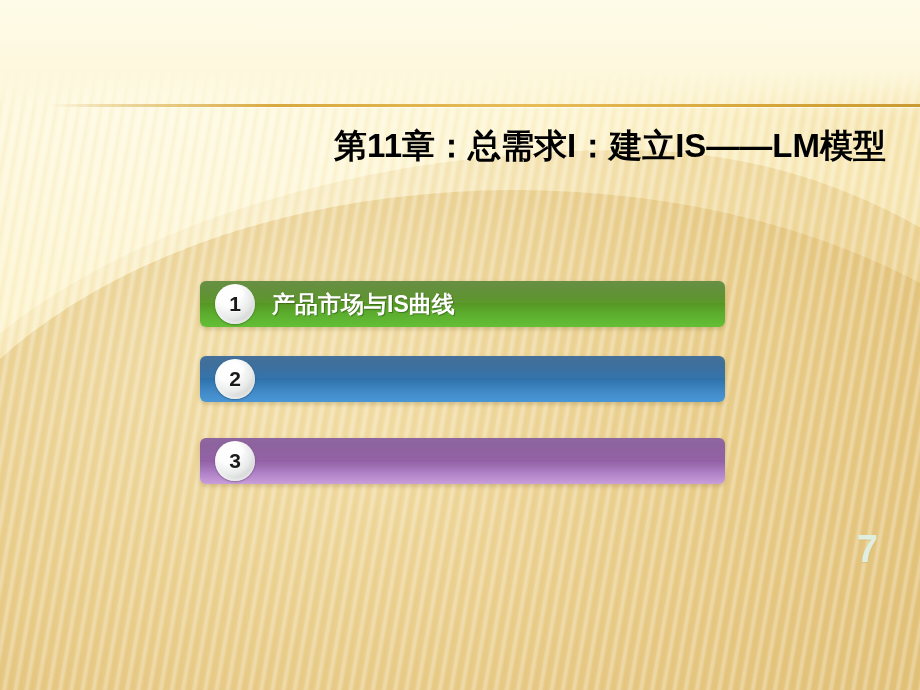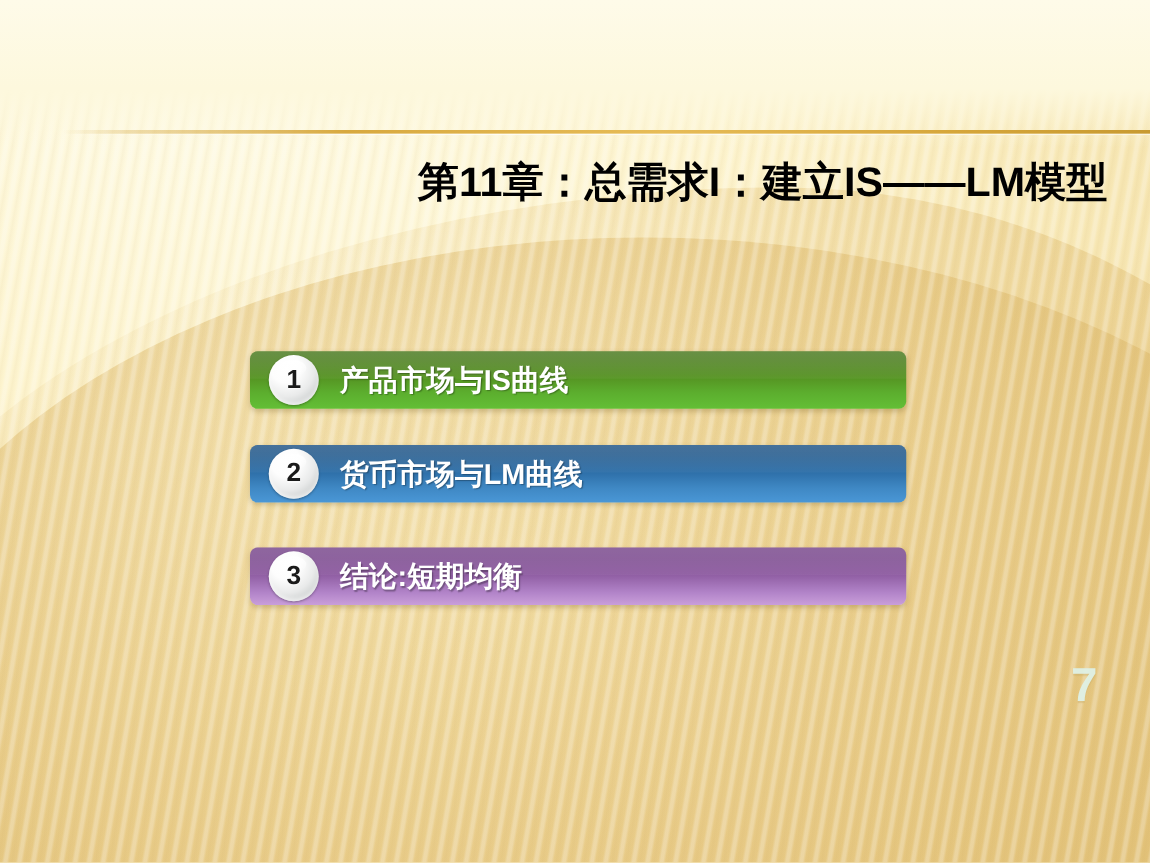--- a/index.html
+++ b/index.html
@@ -220,26 +220,24 @@
       <div class="badge-num">1</div>
     </div>
     <div class="bar-label">产品市场与IS曲线</div>
   </div>
 
   <div class="bar bar-2">
     <div class="bar-gloss"></div>
     <div class="badge">
       <div class="badge-num">2</div>
     </div>
-    <div class="bar-label">货币市场与LM曲线</div>
   </div>
 
   <div class="bar bar-3">
     <div class="bar-gloss"></div>
     <div class="badge">
       <div class="badge-num">3</div>
     </div>
-    <div class="bar-label">结论:短期均衡</div>
   </div>
 
   <div class="page-number">7</div>
 
 </div>
 
 </body></html>

